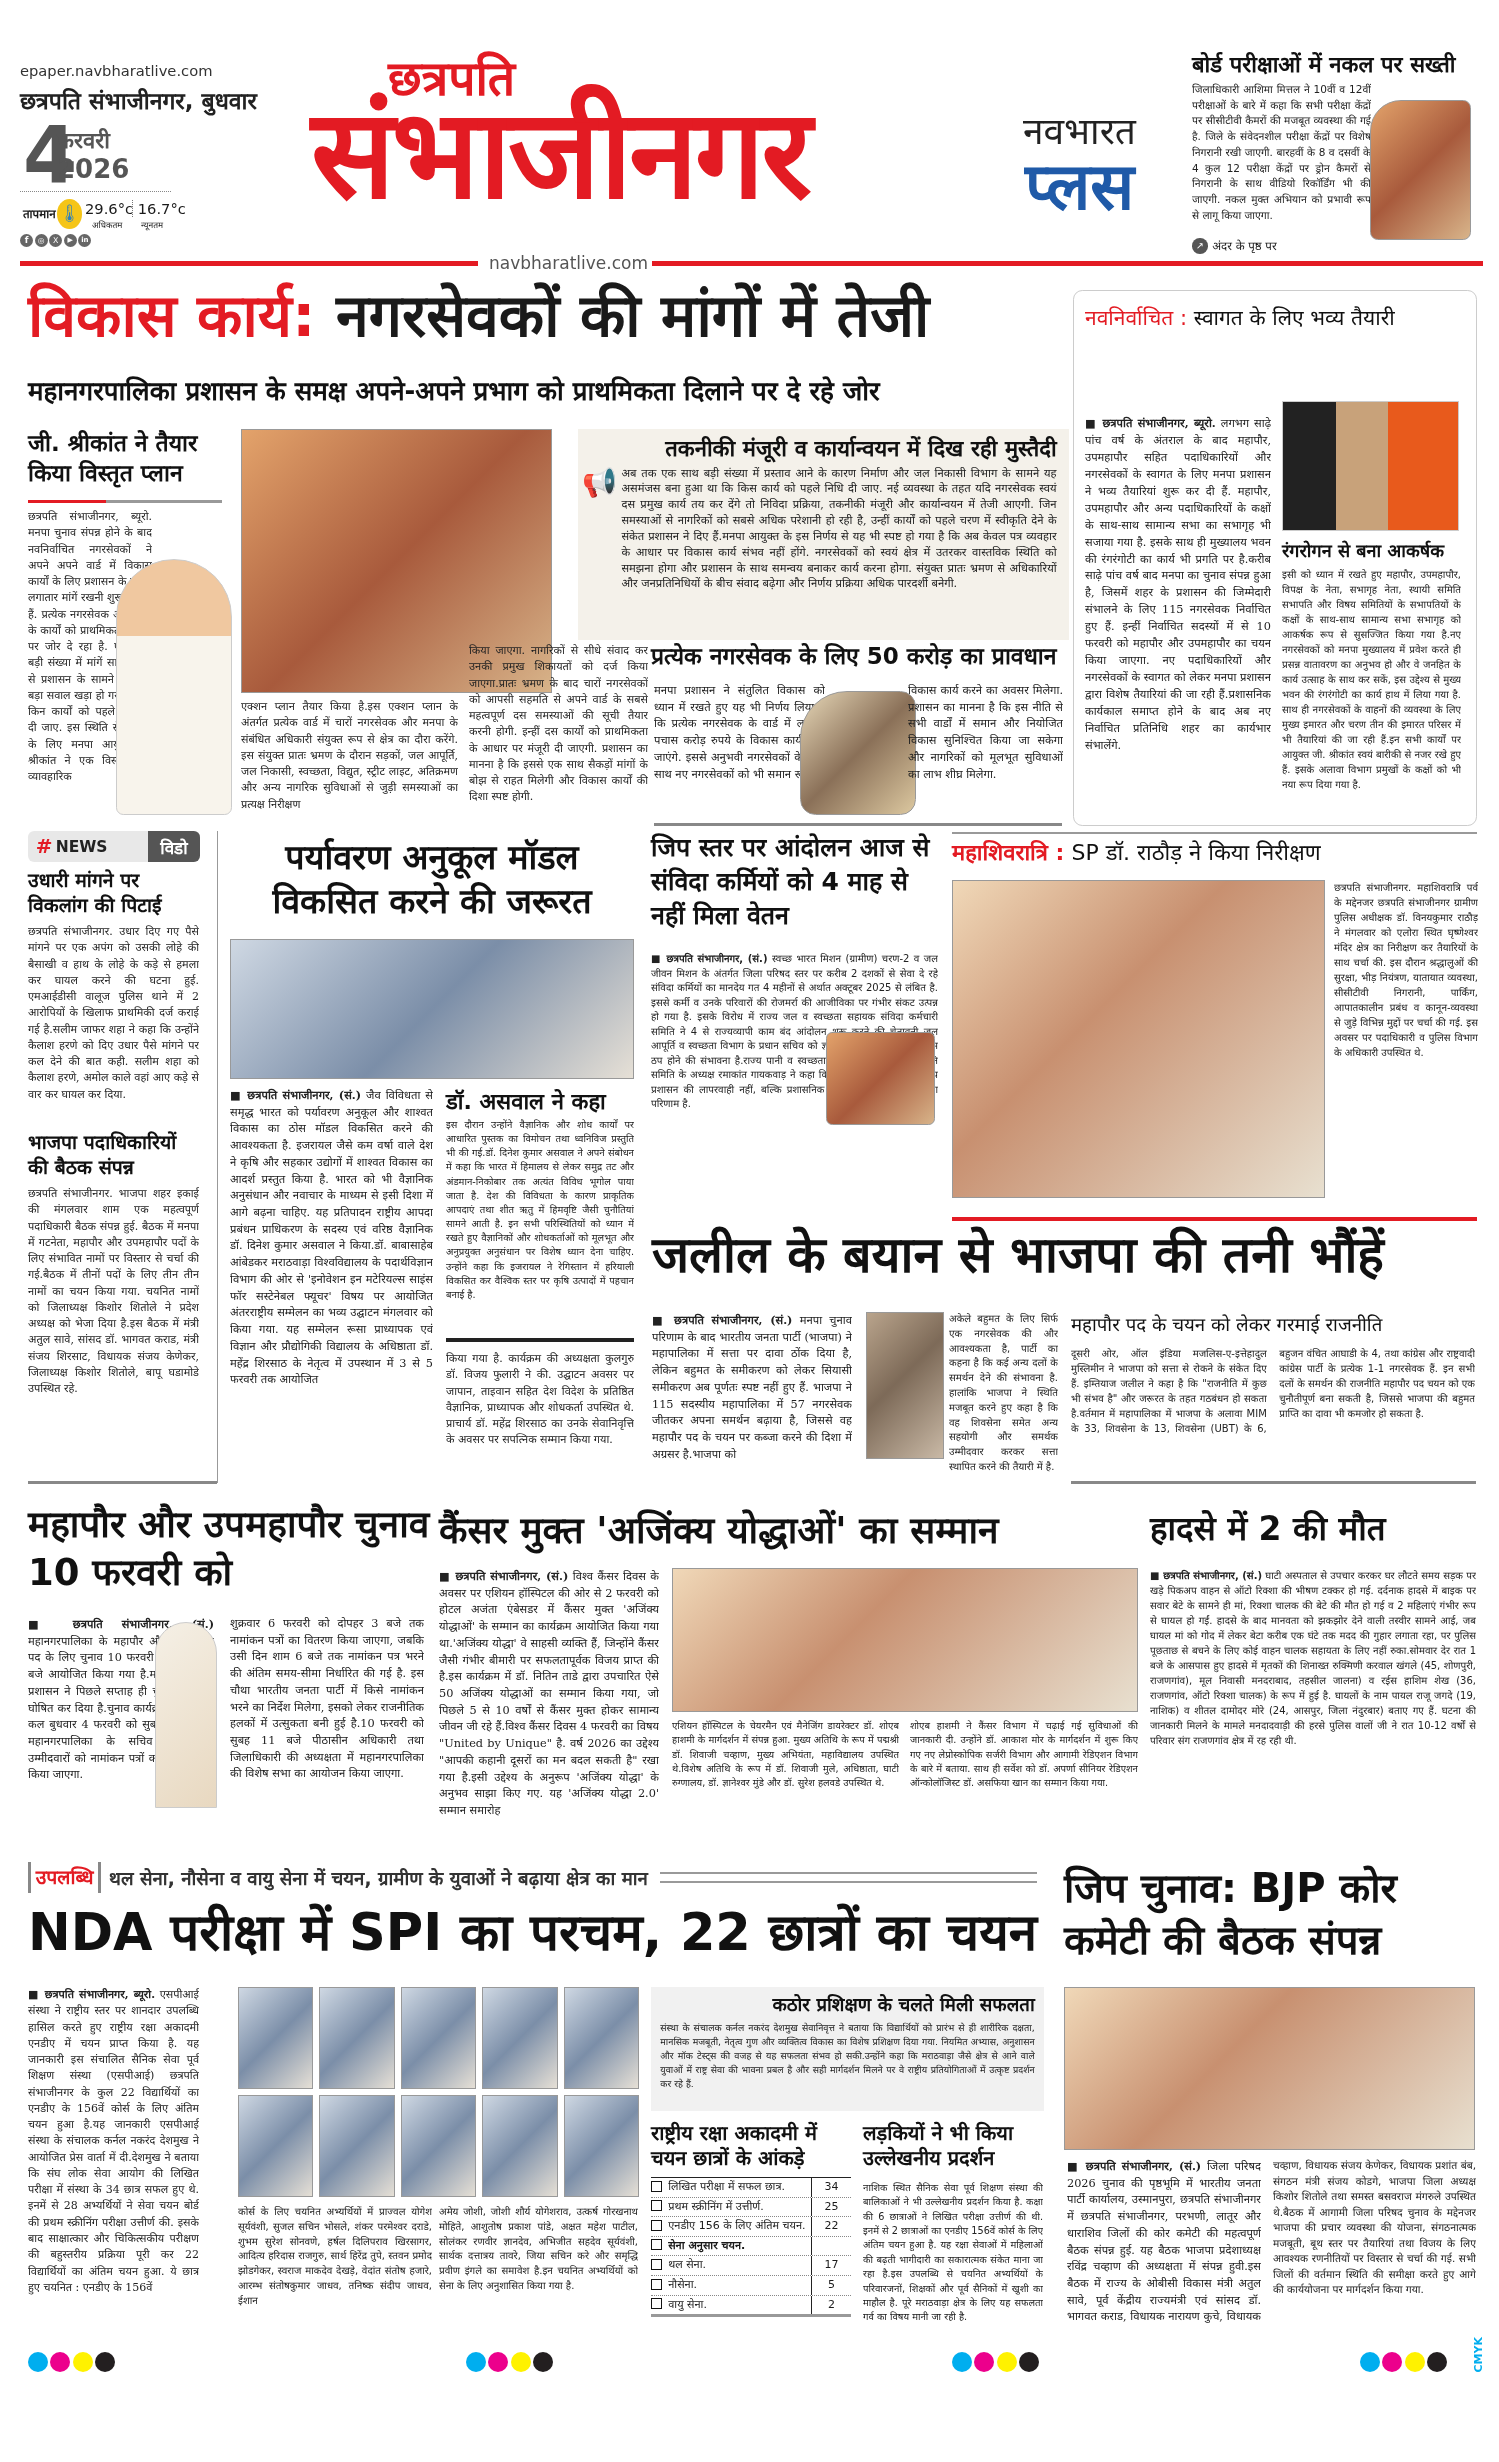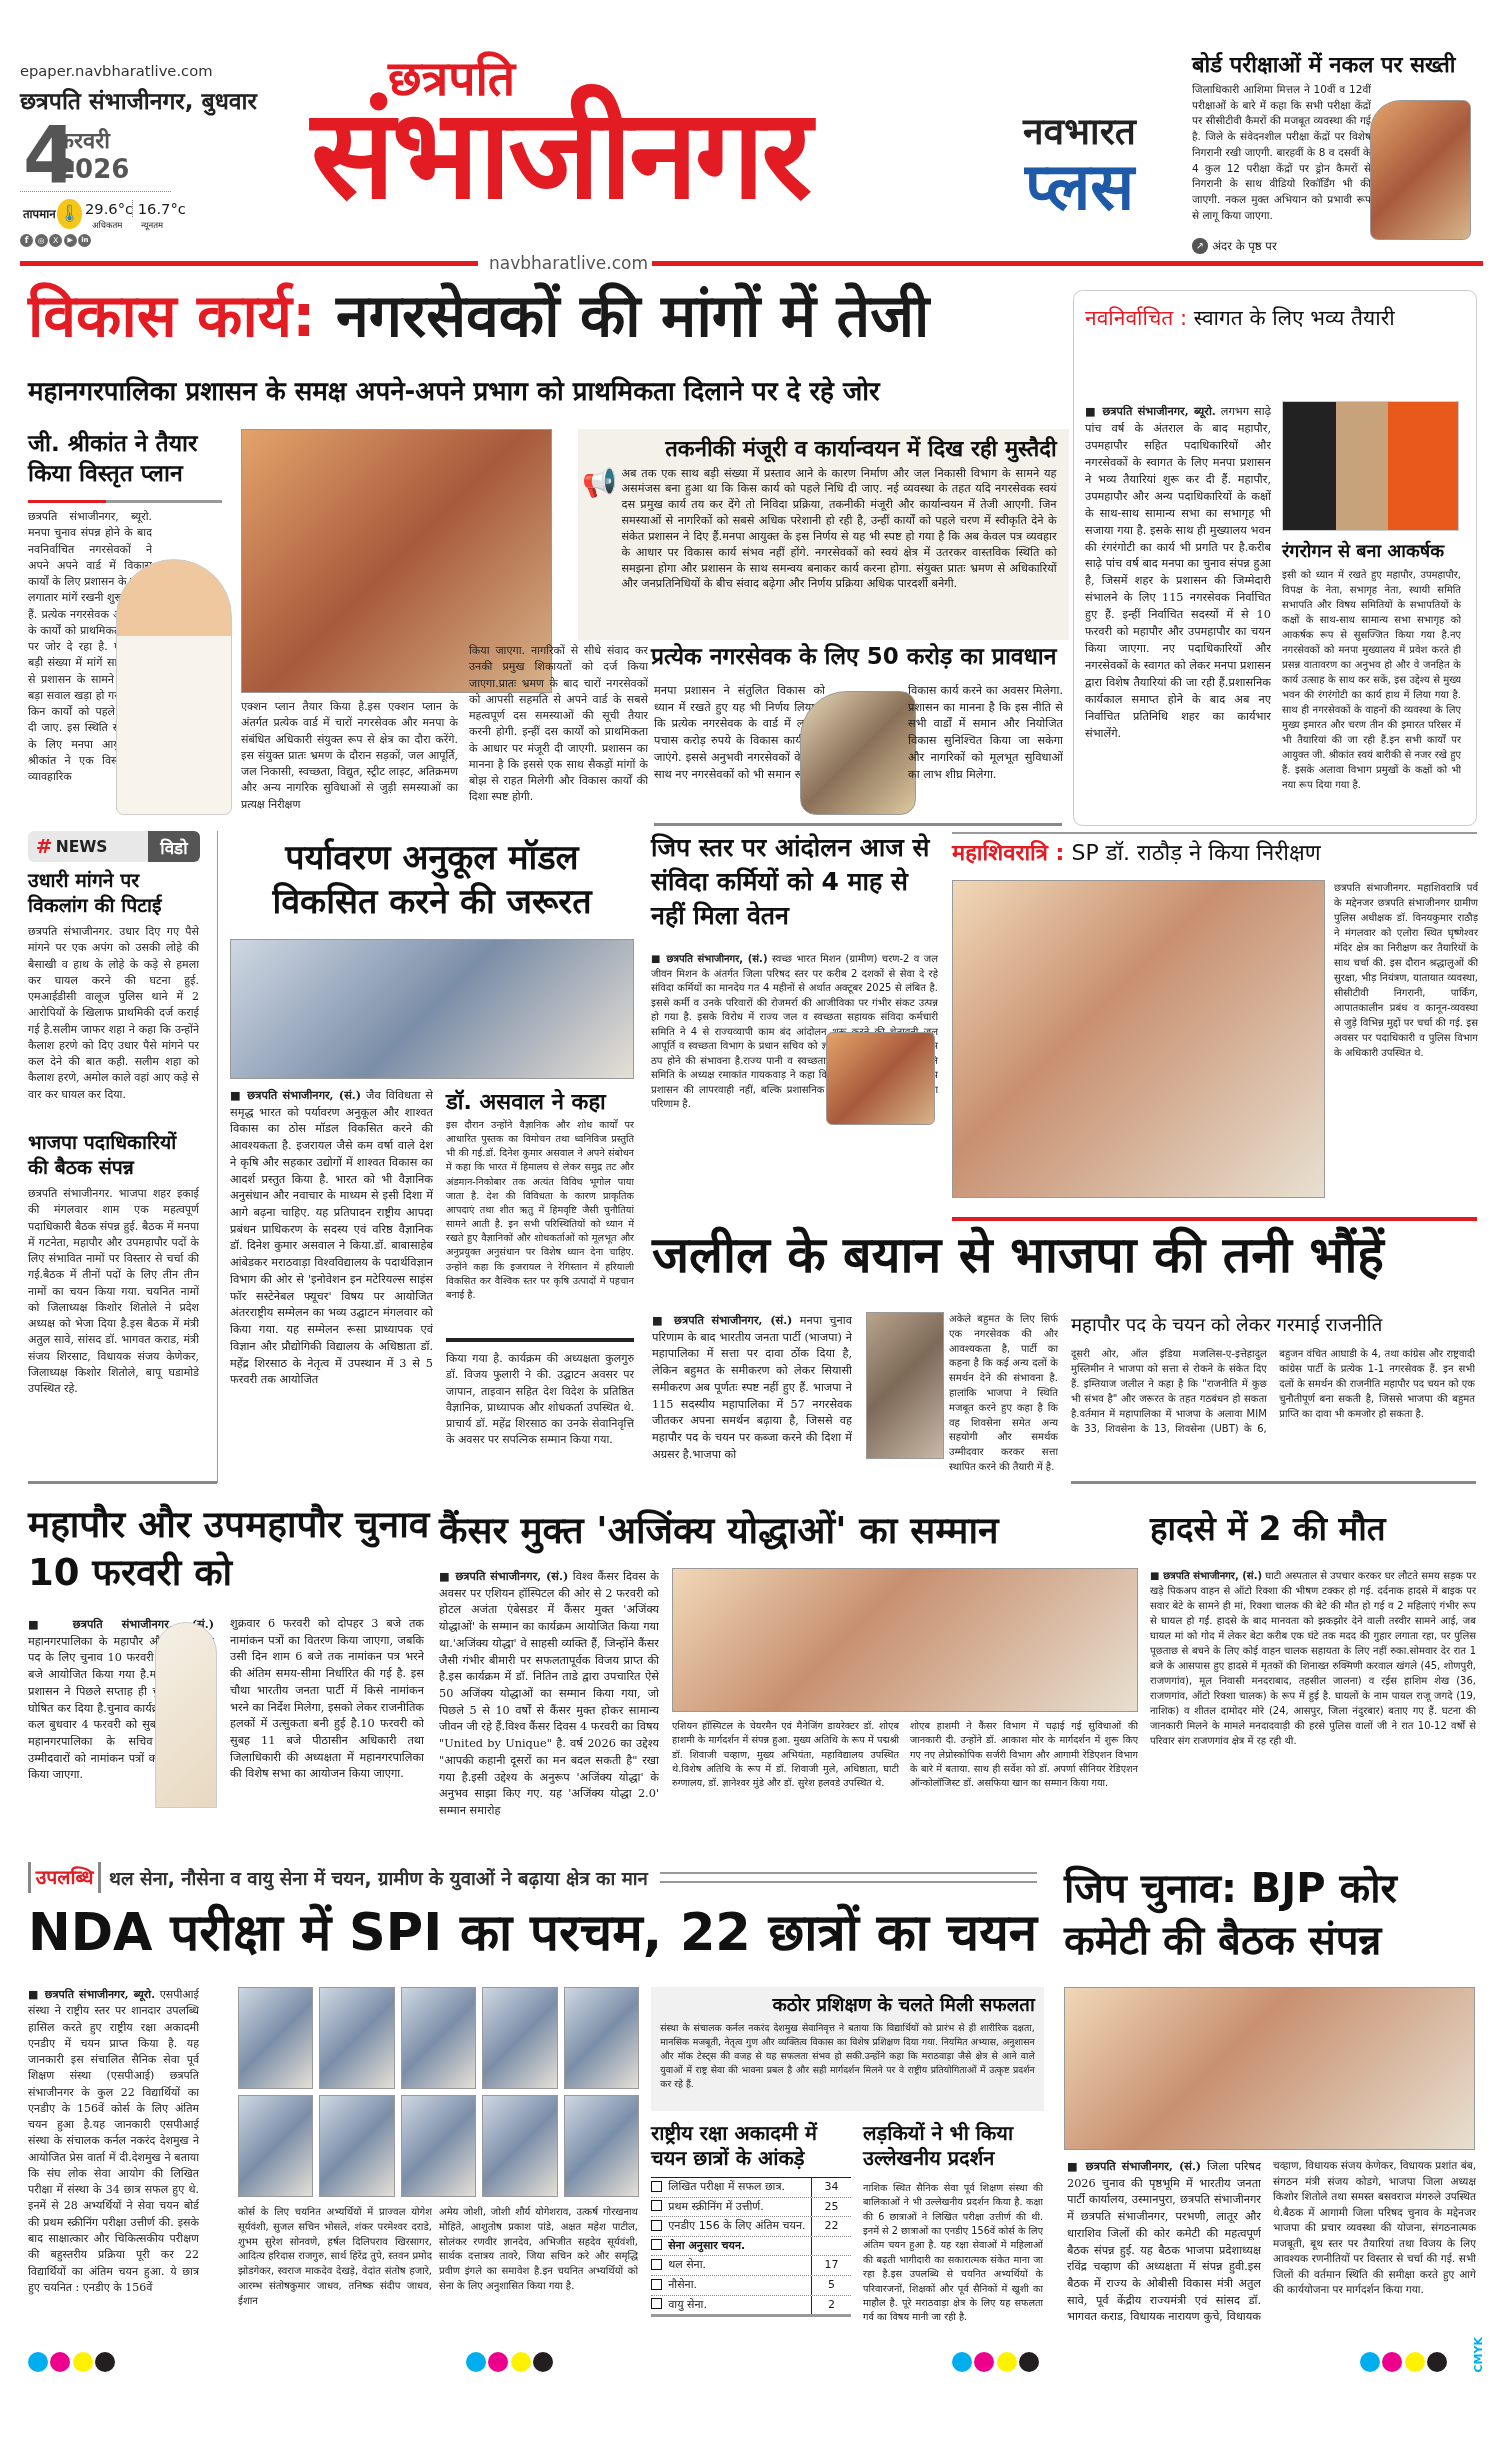--- a/index.html
+++ b/index.html
@@ -42,21 +42,21 @@
   <div class="abs" style="left:20px;top:234px;display:flex;gap:1.6px">
     <span style="width:13px;height:13px;border-radius:50%;background:#666;color:#fff;font-size:8.5px;text-align:center;line-height:13px;font-weight:bold">f</span>
     <span style="width:13px;height:13px;border-radius:50%;background:#666;color:#fff;font-size:7.8px;text-align:center;line-height:13px">◎</span>
     <span style="width:13px;height:13px;border-radius:50%;background:#666;color:#fff;font-size:7.8px;text-align:center;line-height:13px">X</span>
     <span style="width:13px;height:13px;border-radius:50%;background:#666;color:#fff;font-size:7px;text-align:center;line-height:13px">▶</span>
     <span style="width:13px;height:13px;border-radius:50%;background:#666;color:#fff;font-size:7px;text-align:center;line-height:13px;font-weight:bold">in</span>
   </div>
 
   <div class="abs" style="left:388px;top:54px;font-size:48px;font-weight:900;color:#e31b23;line-height:1">छत्रपति</div>
   <div class="abs" style="left:311px;top:92px;font-size:124px;font-weight:900;color:#e31b23;line-height:1;letter-spacing:-3.1px">संभाजीनगर</div>
-  <div class="abs" style="left:1023px;top:113px;font-size:37px;font-weight:700;color:#222;line-height:1">नवभारत</div>
+  <div class="abs" style="left:1023px;top:113px;font-size:37px;font-weight:400;color:#222;line-height:1">नवभारत</div>
   <div class="abs" style="left:1025px;top:154px;font-size:65px;font-weight:900;color:#1f5aa8;line-height:1">प्लस</div>
   <div class="abs rule red" style="left:20px;top:261px;width:458px;height:4.7px"></div>
   <div class="abs" style="left:489px;top:253px;font-size:17px;color:#555">navbharatlive.com</div>
   <div class="abs rule red" style="left:652px;top:261px;width:831px;height:4.7px"></div>
 
   <div class="abs" style="left:1192px;top:53px;width:279px;height:203px">
     <div class="hl" style="font-size:22px">बोर्ड परीक्षाओं में नकल पर सख्ती</div>
     <div class="body sans" style="font-size:10.5px;line-height:1.5;width:179px;margin-top:4.7px;height:147px">जिलाधिकारी आशिमा मित्तल ने 10वीं व 12वीं परीक्षाओं के बारे में कहा कि सभी परीक्षा केंद्रों पर सीसीटीवी कैमरों की मजबूत व्यवस्था की गई है. जिले के संवेदनशील परीक्षा केंद्रों पर विशेष निगरानी रखी जाएगी. बारहवीं के 8 व दसवीं के 4 कुल 12 परीक्षा केंद्रों पर ड्रोन कैमरों से निगरानी के साथ वीडियो रिकॉर्डिंग भी की जाएगी. नकल मुक्त अभियान को प्रभावी रूप से लागू किया जाएगा.</div>
     <div class="photo warm" style="position:absolute;right:0;top:47px;width:101px;height:140px;border-radius:31px 7.8px 7.8px 7.8px"></div>
     <div style="position:absolute;left:0;top:185px;font-size:11.6px;display:flex;align-items:center;gap:4.7px">
@@ -87,21 +87,21 @@
   <div class="body" style="margin-top:4.7px;font-size:11.3px;line-height:1.4;height:167px;padding-left:31px">अब तक एक साथ बड़ी संख्या में प्रस्ताव आने के कारण निर्माण और जल निकासी विभाग के सामने यह असमंजस बना हुआ था कि किस कार्य को पहले निधि दी जाए. नई व्यवस्था के तहत यदि नगरसेवक स्वयं दस प्रमुख कार्य तय कर देंगे तो निविदा प्रक्रिया, तकनीकी मंजूरी और कार्यान्वयन में तेजी आएगी. जिन समस्याओं से नागरिकों को सबसे अधिक परेशानी हो रही है, उन्हीं कार्यों को पहले चरण में स्वीकृति देने के संकेत प्रशासन ने दिए हैं.मनपा आयुक्त के इस निर्णय से यह भी स्पष्ट हो गया है कि अब केवल पत्र व्यवहार के आधार पर विकास कार्य संभव नहीं होंगे. नगरसेवकों को स्वयं क्षेत्र में उतरकर वास्तविक स्थिति को समझना होगा और प्रशासन के साथ समन्वय बनाकर कार्य करना होगा. संयुक्त प्रातः भ्रमण से अधिकारियों और जनप्रतिनिधियों के बीच संवाद बढ़ेगा और निर्णय प्रक्रिया अधिक पारदर्शी बनेगी.</div>
 </div>
 <div class="abs hl" style="left:651px;top:644px;font-size:23px;white-space:nowrap">प्रत्येक नगरसेवक के लिए 50 करोड़ का प्रावधान</div>
 <div class="abs body" style="left:654px;top:683px;width:171px;height:140px;font-size:11.3px">मनपा प्रशासन ने संतुलित विकास को ध्यान में रखते हुए यह भी निर्णय लिया है कि प्रत्येक नगरसेवक के वार्ड में लगभग पचास करोड़ रुपये के विकास कार्य किए जाएंगे. इससे अनुभवी नगरसेवकों के साथ साथ नए नगरसेवकों को भी समान रूप से</div>
 <div class="abs photo green" style="left:800px;top:691px;width:116px;height:124px;border-radius:47px 15.5px 15.5px 15.5px"></div>
 <div class="abs body" style="left:908px;top:683px;width:155px;height:140px;font-size:11.3px">विकास कार्य करने का अवसर मिलेगा. प्रशासन का मानना है कि इस नीति से सभी वार्डों में समान और नियोजित विकास सुनिश्चित किया जा सकेगा और नागरिकों को मूलभूत सुविधाओं का लाभ शीघ्र मिलेगा.</div>
 <div class="abs rule" style="left:654px;top:823px;width:408px;height:3.1px"></div>
 
 <div class="abs" style="left:1073px;top:290px;width:404px;height:536px;border:1.6px solid #ccc;border-radius:9.3px;padding:15.5px 11px">
   <div class="hl" style="font-size:21px;font-weight:normal"><span class="red" style="font-weight:normal">नवनिर्वाचित :</span> <span>स्वागत के लिए भव्य तैयारी</span></div>
-  <div class="body" style="position:absolute;left:11px;top:112px;width:186px;height:411px;font-size:11.3px;line-height:1.5">
+  <div class="body" style="position:absolute;left:11px;top:124px;width:186px;height:411px;font-size:11.3px;line-height:1.5">
     <span class="bullet dateline">छत्रपति संभाजीनगर, ब्यूरो.</span> <span>लगभग साढ़े पांच वर्ष के अंतराल के बाद महापौर, उपमहापौर सहित पदाधिकारियों और नगरसेवकों के स्वागत के लिए मनपा प्रशासन ने भव्य तैयारियां शुरू कर दी हैं. महापौर, उपमहापौर और अन्य पदाधिकारियों के कक्षों के साथ-साथ सामान्य सभा का सभागृह भी सजाया गया है. इसके साथ ही मुख्यालय भवन की रंगरंगोटी का कार्य भी प्रगति पर है.करीब साढ़े पांच वर्ष बाद मनपा का चुनाव संपन्न हुआ है, जिसमें शहर के प्रशासन की जिम्मेदारी संभालने के लिए 115 नगरसेवक निर्वाचित हुए हैं. इन्हीं निर्वाचित सदस्यों में से 10 फरवरी को महापौर और उपमहापौर का चयन किया जाएगा. नए पदाधिकारियों और नगरसेवकों के स्वागत को लेकर मनपा प्रशासन द्वारा विशेष तैयारियां की जा रही हैं.प्रशासनिक कार्यकाल समाप्त होने के बाद अब नए निर्वाचित प्रतिनिधि शहर का कार्यभार संभालेंगे.</span>
   </div>
   <div class="abs cartoon" style="left:208px;top:110px;width:177px;height:130px;background:linear-gradient(90deg,#222 0 30%,#c8a27a 30% 60%,#e85a1c 60% 100%)"></div>
   <div class="abs hl" style="left:208px;top:250px;font-size:18px;white-space:nowrap">रंगरोगन से बना आकर्षक</div>
   <div class="abs body sans" style="left:208px;top:276px;width:179px;height:248px;font-size:10px;line-height:1.5">इसी को ध्यान में रखते हुए महापौर, उपमहापौर, विपक्ष के नेता, सभागृह नेता, स्थायी समिति सभापति और विषय समितियों के सभापतियों के कक्षों के साथ-साथ सामान्य सभा सभागृह को आकर्षक रूप से सुसज्जित किया गया है.नए नगरसेवकों को मनपा मुख्यालय में प्रवेश करते ही प्रसन्न वातावरण का अनुभव हो और वे जनहित के कार्य उत्साह के साथ कर सकें, इस उद्देश्य से मुख्य भवन की रंगरंगोटी का कार्य हाथ में लिया गया है. साथ ही नगरसेवकों के वाहनों की व्यवस्था के लिए मुख्य इमारत और चरण तीन की इमारत परिसर में भी तैयारियां की जा रही हैं.इन सभी कार्यों पर आयुक्त जी. श्रीकांत स्वयं बारीकी से नजर रखे हुए हैं. इसके अलावा विभाग प्रमुखों के कक्षों को भी नया रूप दिया गया है.</div>
 </div>
 
 <div class="abs" style="left:28px;top:831px;width:172px;height:31px;background:#e8e8e8;border-radius:6.2px;display:flex;overflow:hidden">
   <span class="red" style="font-size:20px;font-weight:900;padding:3.1px 3.1px 0 7.8px">#</span>
   <span style="font-size:15.5px;font-weight:bold;padding-top:7px;color:#222">NEWS</span>

